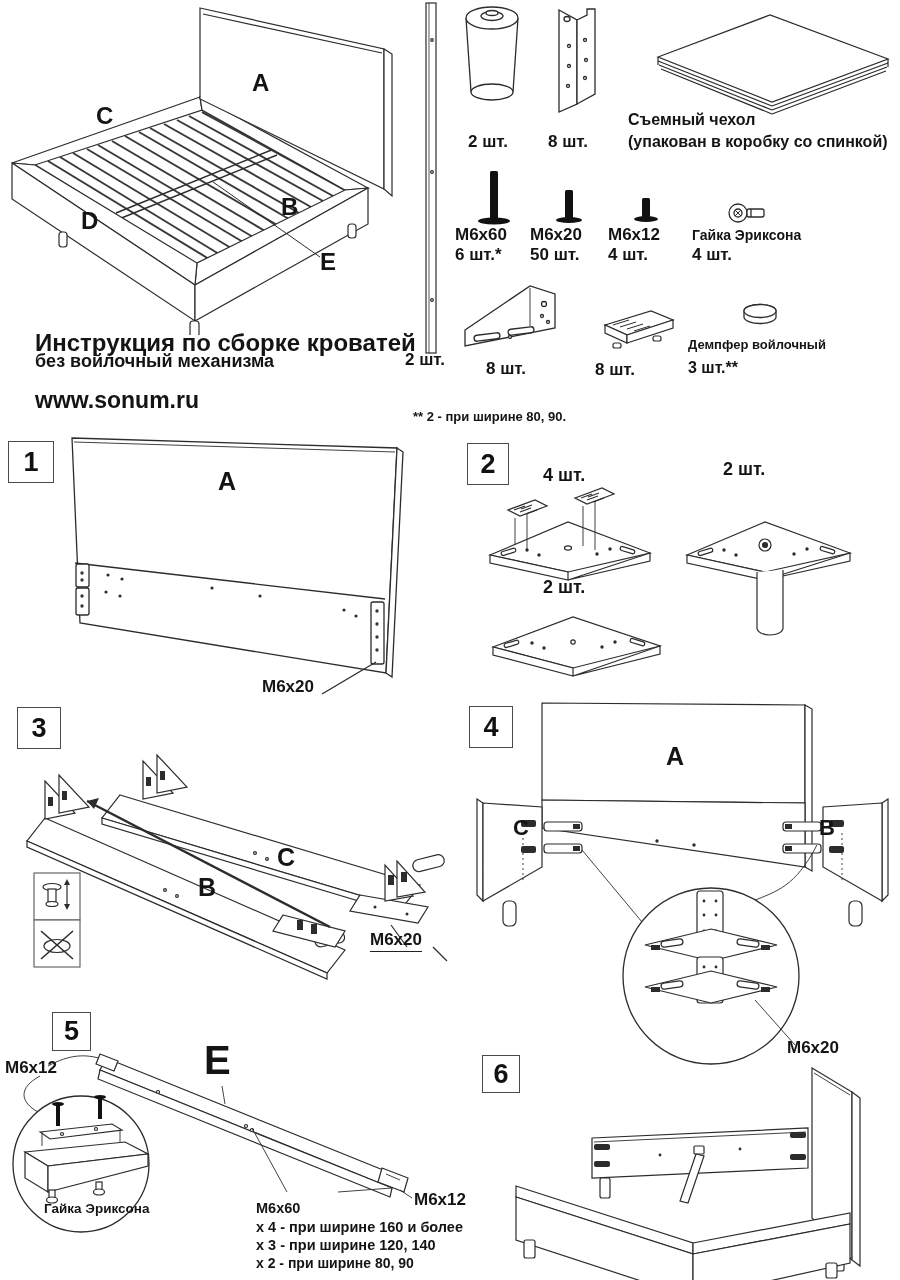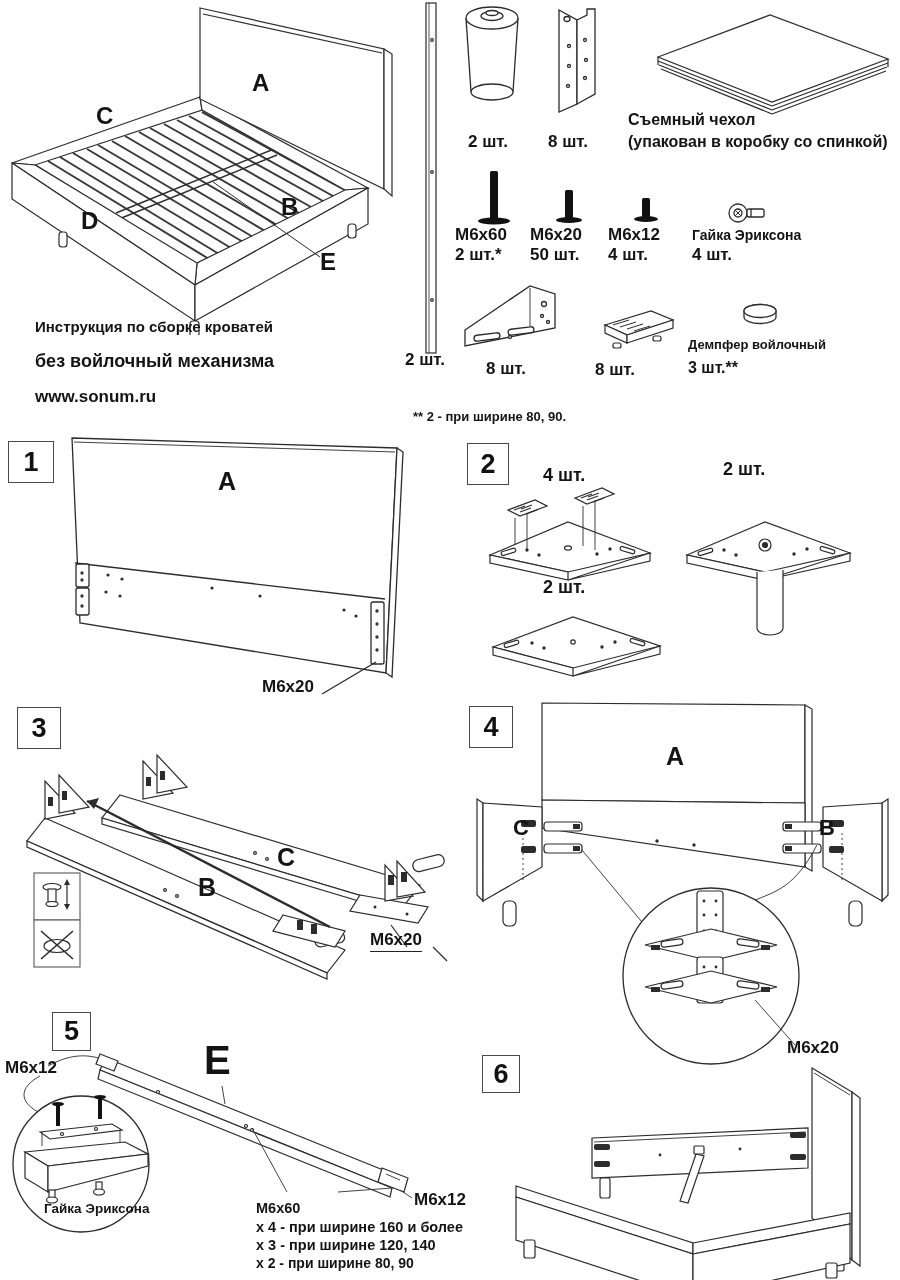--- a/index.html
+++ b/index.html
@@ -59,23 +59,23 @@
     <line x1="203" y1="14" x2="382" y2="53"></line>
 
     <line x1="213" y1="182" x2="320" y2="257" stroke-width="1"></line>
   </svg>
   <div class="t" style="left:252px;top:70px;font-size:24px">A</div>
   <div class="t" style="left:96px;top:103px;font-size:24px">C</div>
   <div class="t" style="left:281px;top:194px;font-size:24px">B</div>
   <div class="t" style="left:81px;top:208px;font-size:24px">D</div>
   <div class="t" style="left:320px;top:249px;font-size:24px">E</div>
 
-  <div class="t c" style="left:35px;top:319px;width:340px;font-size:15px">Инструкция по сборке кроватей</div>
+  <div class="t c" style="left:35px;top:330px;width:340px;font-size:24px">Инструкция по сборке кроватей</div>
   <div class="t c" style="left:35px;top:352px;width:340px;font-size:18px">без войлочный механизма</div>
-  <div class="t c" style="left:35px;top:388px;width:340px;font-size:17px">www.sonum.ru</div>
+  <div class="t c" style="left:35px;top:388px;width:340px;font-size:23px">www.sonum.ru</div>
 
   <svg class="abs" style="left:410px;top:0" width="55" height="360" viewBox="0 0 55 360" fill="#fff" stroke="#2c2c2c" stroke-width="1.2">
     <rect x="16" y="3" width="10" height="350"></rect>
     <line x1="19" y1="3" x2="19" y2="353" stroke-width="0.8"></line>
     <circle cx="22" cy="40" r="1.3"></circle>
       <circle cx="22" cy="172" r="1.3"></circle>
       <circle cx="22" cy="300" r="1.3"></circle>
   </svg>
   <div class="t c" style="left:405px;top:351px;width:64px;font-size:17px">2 шт.</div>
 
@@ -114,21 +114,21 @@
       <line x1="248" y1="54" x2="248" y2="62"></line>
   </svg>
   <div class="t" style="left:628px;top:111px;font-size:16px">Съемный чехол</div>
   <div class="t" style="left:628px;top:133px;font-size:16px">(упакован в коробку со спинкой)</div>
 
   <svg class="abs" style="left:470px;top:168" width="50" height="60" viewBox="0 0 50 60">
     <rect x="20" y="3" width="8" height="48" rx="1.5" fill="#111"></rect>
     <ellipse cx="24" cy="53" rx="16" ry="3.5" fill="#111"></ellipse>
   </svg>
   <div class="t c" style="left:455px;top:226px;width:75px;font-size:17px">M6x60</div>
-  <div class="t c" style="left:455px;top:246px;width:75px;font-size:17px">2 шт.*</div>
+  <div class="t c" style="left:455px;top:246px;width:75px;font-size:17px">6 шт.*</div>
 
   <svg class="abs" style="left:545px;top:186" width="50" height="42" viewBox="0 0 50 42">
     <rect x="20" y="4" width="8" height="28" rx="1.5" fill="#111"></rect>
     <ellipse cx="24" cy="34" rx="13" ry="3" fill="#111"></ellipse>
   </svg>
   <div class="t c" style="left:530px;top:226px;width:76px;font-size:17px">M6x20</div>
   <div class="t c" style="left:530px;top:246px;width:76px;font-size:17px">50 шт.</div>
 
   <svg class="abs" style="left:622px;top:194" width="50" height="34" viewBox="0 0 50 34">
     <rect x="20" y="4" width="8" height="19" rx="1.5" fill="#111"></rect>

